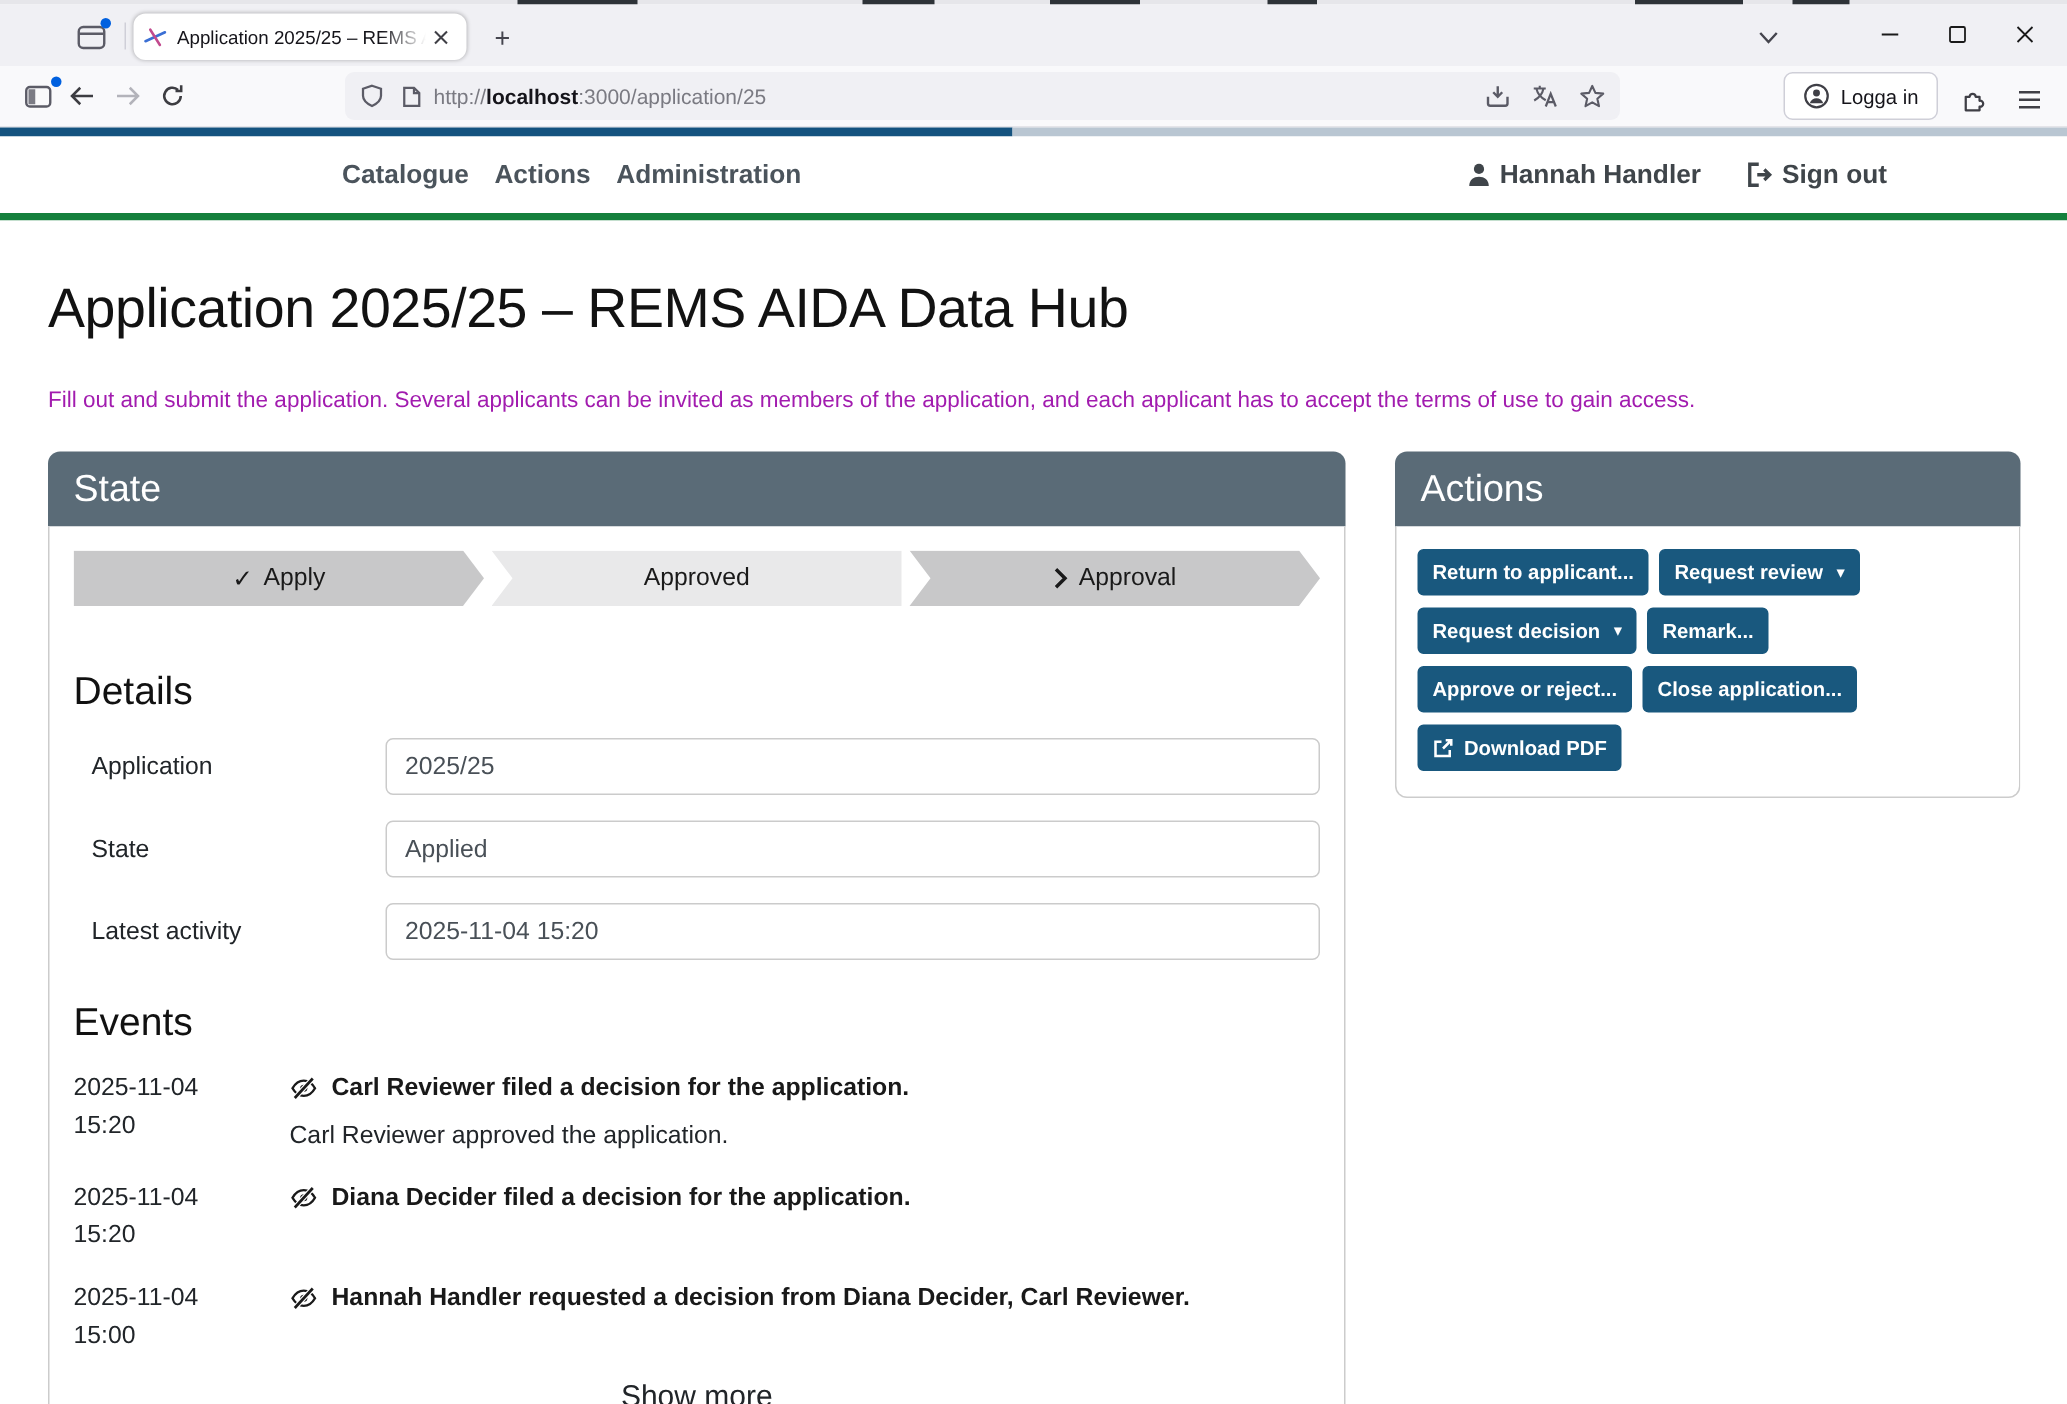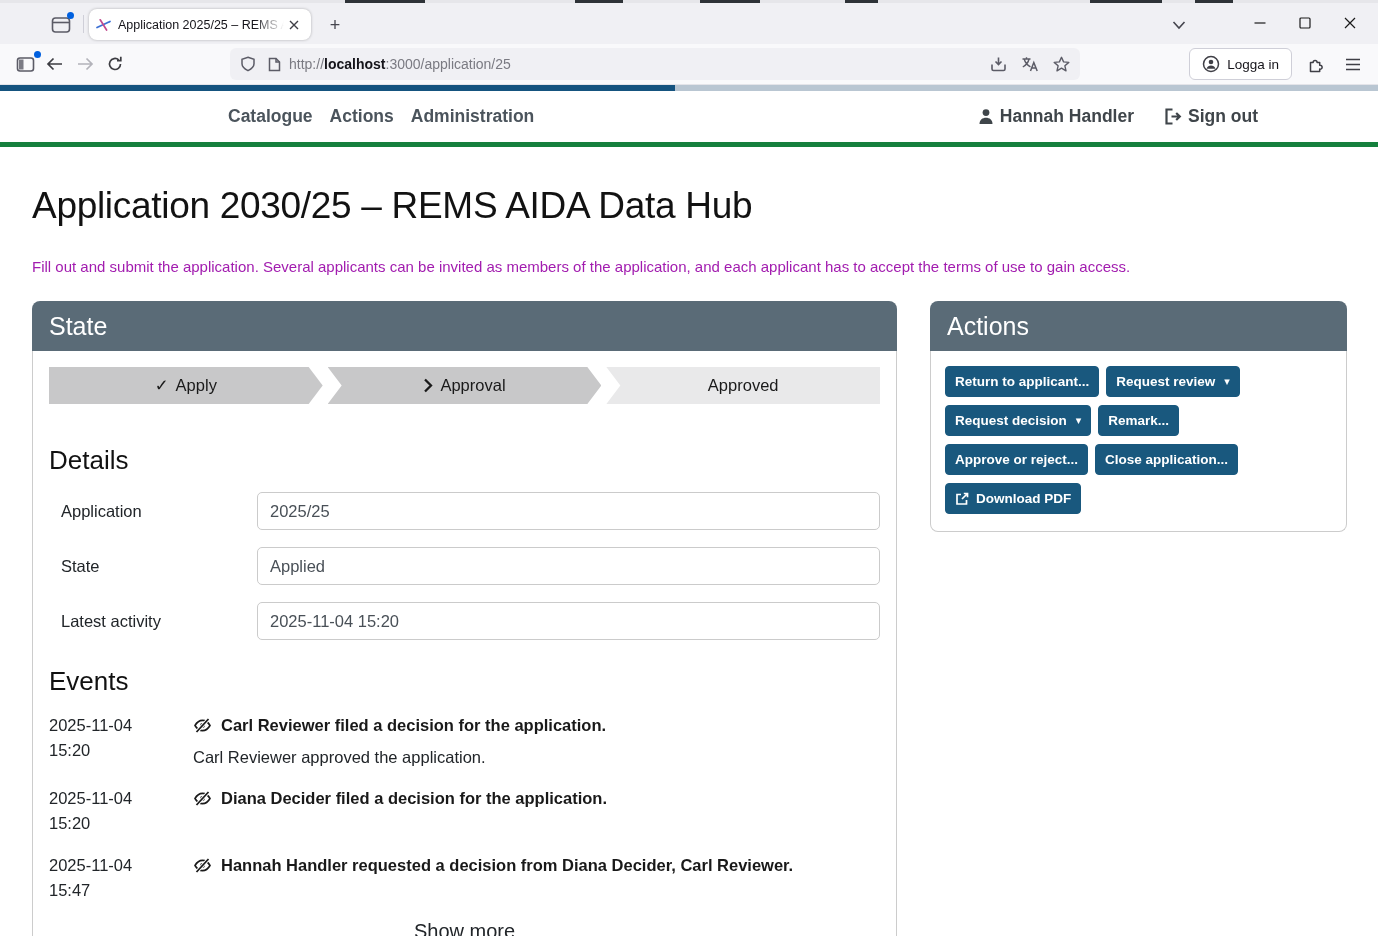--- a/index.html
+++ b/index.html
@@ -25,21 +25,21 @@
   .win-min { right:96px; } .win-max { right:51px; } .win-close { right:6px; }
 
   
   .toolbar { position:absolute; top:44px; left:0; width:100%; height:41px; background:#f9f9fb; border-bottom:1px solid #e4e4e9; display:flex; align-items:center; padding:0 10px; }
   .tb-btn { width:30px; height:28px; display:flex; align-items:center; justify-content:center; border-radius:4px; position:relative; flex:0 0 auto; }
   .tb-spacer { width:100px; flex:0 0 auto; }
   .urlbar { flex:0 0 auto; width:850px; height:32px; background:#f0f0f4; border-radius:6px; display:flex; align-items:center; padding:0 10px;justify-content:space-between; }
   .url-text { flex:1; font-size:14px; color:#7a7a82; margin-left:8px; white-space:nowrap; overflow:hidden; }
   .url-text .host { color:#15141a; font-weight:700; }
   .url-icons { display:flex; align-items:center; gap:14px; margin-left:8px; }
-  .tb-right { display:flex; align-items:center; margin-left:auto; gap:8px; }
+  .tb-right { display:flex; align-items:flex-end; margin-left:auto; gap:8px; }
   .account-pill { height:32px; border:1px solid #cfcfd8; background:#fff; border-radius:6px; display:flex; align-items:center; gap:7px; padding:0 12px; font-size:13.5px; color:#15141a; }
 
   
   .progress { position:absolute; top:85px; left:0; width:100%; height:6px; display:flex; }
   .progress .done { background:#15537f; height:100%; }
   .progress .rest { background:#b9c6d2; height:100%; flex:1; }
 
   
   .site-header { position:absolute; top:91px; left:0; width:100%; height:56px; background:#fff; border-bottom:5px solid #15803d; display:flex; align-items:center; padding:0 120px 0 228px; }
   .nav-links { display:flex; gap:17px; }
@@ -266,45 +266,45 @@
               <path d="M8.5 1.5 H2.5 V15.5 H8.5" fill="none" stroke="#3f454a" stroke-width="2.2"></path>
               <path d="M7.5 8.5 H15.5 M12.2 5 L15.8 8.5 L12.2 12" fill="none" stroke="#3f454a" stroke-width="2.2"></path>
             </svg>
         </span>
         <span>Sign out</span>
       </span>
     </div>
   </div>
 
   <div class="page">
-    <h1 class="page-title">Application 2030/25 – REMS AIDA Data Hub</h1>
+    <h1 class="page-title">Application 2025/25 – REMS AIDA Data Hub</h1>
     <p class="page-desc">Fill out and submit the application. Several applicants can be invited as members of the application, and each applicant has to accept the terms of use to gain access.</p>
 
     <div class="columns">
 
       <div class="left-col" style="width:865px;flex:0 0 auto">
         <div class="panel state-panel">
           <div class="panel-header">State</div>
           <div class="panel-body">
 
             <div class="phases">
               <div class="phase first done">
                 <span class="glyph">✓</span>
                 <span>Apply</span>
+              </div>
+              <div class="phase last upcoming">
+                <span>Approved</span>
               </div>
               <div class="phase mid active">
                 <span>
                   <svg width="10" height="15" viewBox="0 0 10 15">
                       <polyline points="2,1.5 8,7.5 2,13.5" fill="none" stroke="#1a1a1a" stroke-width="2.3"></polyline>
                     </svg>
                 </span>
                 <span>Approval</span>
-              </div>
-              <div class="phase last upcoming">
-                <span>Approved</span>
               </div>
             </div>
 
             <h2 class="section-h" style="margin-top:41px">Details</h2>
 
             <div class="field-row">
               <label class="field-label">Application</label>
               <input class="field-input" readonly="" value="2025/25" style="">
             </div>
             <div class="field-row">
@@ -355,21 +355,21 @@
                       </svg>
                   </span>
                   <span>Diana Decider filed a decision for the application.</span>
                 </div>
               </div>
             </div>
 
             <div class="event">
               <div class="event-date">
                 <div>2025-11-04</div>
-                <div>15:47</div>
+                <div>15:00</div>
               </div>
               <div>
                 <div class="event-title">
                   <span>
                     <svg width="19" height="17" viewBox="0 0 19 17">
                         <path d="M2 8.5 C4 5 6.6 3.4 9.5 3.4 C12.4 3.4 15 5 17 8.5 C15 12 12.4 13.6 9.5 13.6 C6.6 13.6 4 12 2 8.5 Z" fill="none" stroke="#1a1a1a" stroke-width="1.6"></path>
                         <circle cx="9.5" cy="8.5" r="2.4" fill="#1a1a1a"></circle>
                         <path d="M3.5 15 L15.5 2" stroke="#fff" stroke-width="3.4"></path>
                         <path d="M3.5 15 L15.5 2" stroke="#1a1a1a" stroke-width="1.8"></path>
                       </svg>

